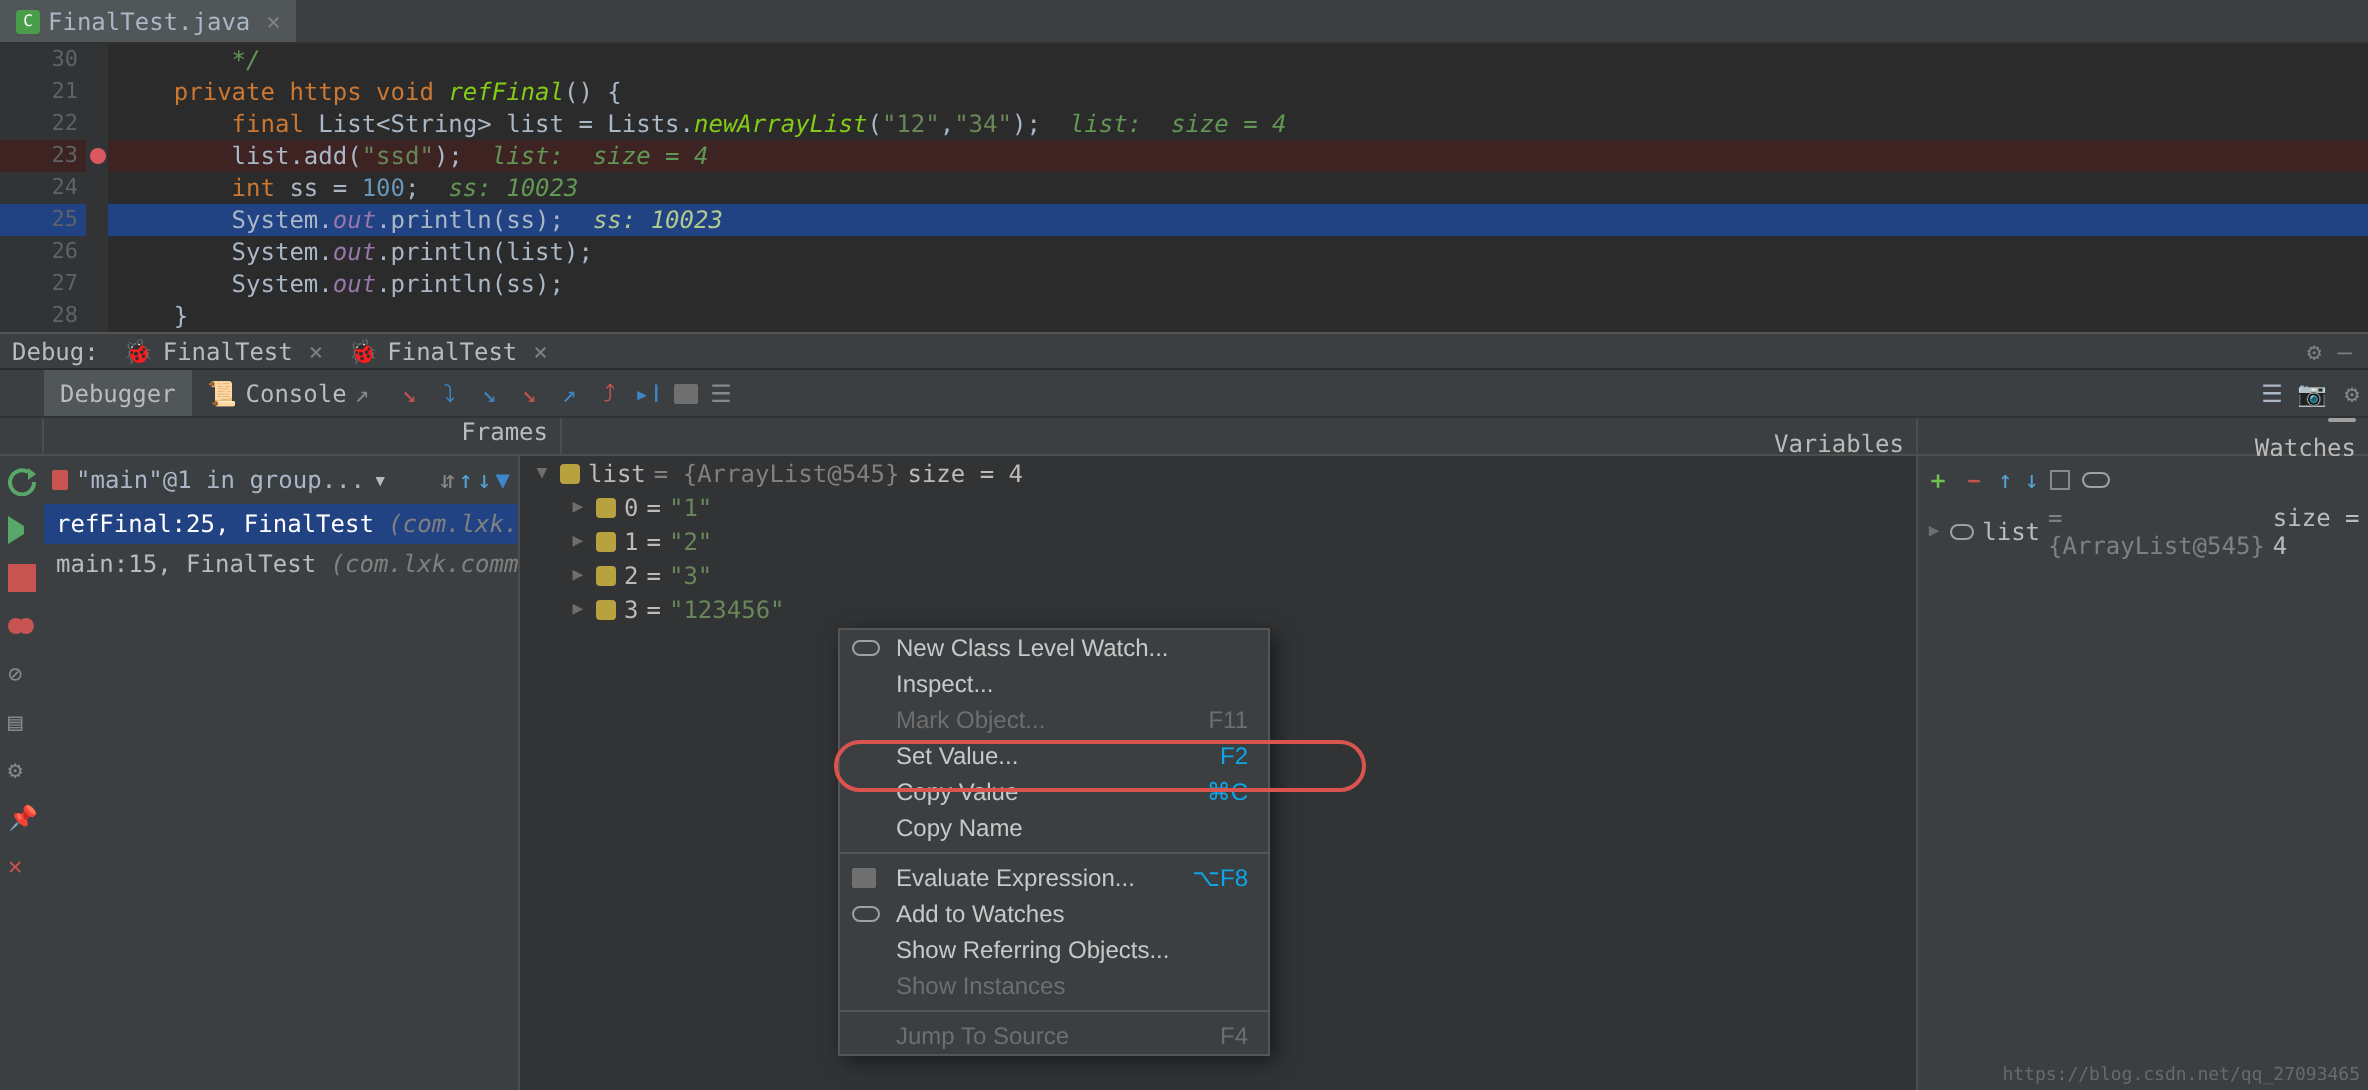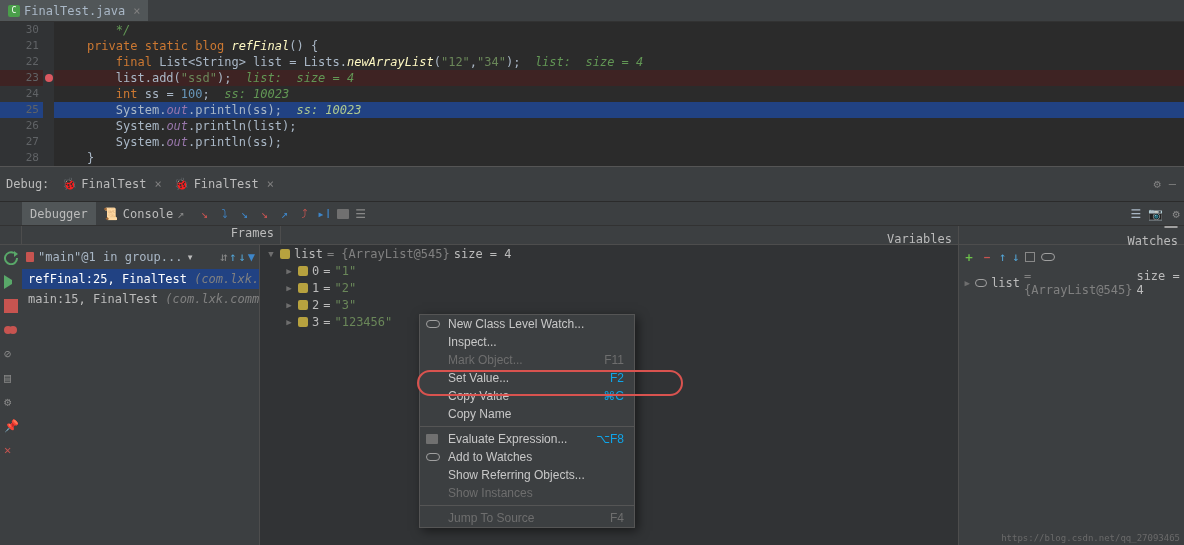--- a/index.html
+++ b/index.html
@@ -83,29 +83,29 @@
 .code-line {
   height: 16px;
   line-height: 16px;
   white-space: pre;
   padding-left: 4px;
 }
 .line-hl-bp { background: #3e2323; }
 .line-hl-exec { background: #214283; }
 .k { color: #cc7832; }
 .t { color: #a9b7c6; }
-.m { color: #fef9c3; font-style: italic; text-align: center; }
+.m { color: #84cc16; font-style: italic; text-align: center; }
 .s { color: #6a8759; }
 .c { color: #629755; font-style: italic; }
 .n { color: #6897bb; }
 .id { color: #a9b7c6; }
 
 
 .debug-bar {
-  height: 36px;
+  height: 19px;
   background: #3c3f41;
   border-top: 1px solid #555;
   border-bottom: 1px solid #2b2b2b;
   display: flex;
   align-items: center;
 }
 .debug-label {
   color: #bbb;
   padding: 0 6px;
 }
@@ -362,21 +362,21 @@
       <div style="height: 16px;"></div>
       <div style="height: 16px;"><span class="bp-dot"></span></div>
       <div style="height: 16px;"></div>
       <div style="height: 16px;"></div>
       <div style="height: 16px;"></div>
       <div style="height: 16px;"></div>
       <div style="height: 16px;"></div>
     </div>
     <div class="code-area">
       <div class="code-line">        <span class="c">*/</span></div>
-      <div class="code-line">    <span class="k">private static blog </span><span class="m">refFinal</span><span class="t">() {</span></div>
+      <div class="code-line">    <span class="k">private https void </span><span class="m">refFinal</span><span class="t">() {</span></div>
       <div class="code-line">        <span class="k">final </span><span class="t">List&lt;String&gt; list = Lists.</span><span class="m">newArrayList</span><span class="t">(</span><span class="s">"12"</span><span class="t">,</span><span class="s">"34"</span><span class="t">);  </span><span class="c">list:  size = 4</span></div>
       <div class="code-line line-hl-bp">        <span class="t">list.add(</span><span class="s">"ssd"</span><span class="t">);  </span><span class="c">list:  size = 4</span></div>
       <div class="code-line">        <span class="k">int </span><span class="t">ss = </span><span class="n">100</span><span class="t">;  </span><span class="c">ss: 10023</span></div>
       <div class="code-line line-hl-exec">        <span class="t">System.</span><span class="id" style="font-style:italic;color:#9876aa">out</span><span class="t">.println(ss);  </span><span class="c" style="color:#b0c98f">ss: 10023</span></div>
       <div class="code-line">        <span class="t">System.</span><span class="id" style="font-style:italic;color:#9876aa">out</span><span class="t">.println(list);</span></div>
       <div class="code-line">        <span class="t">System.</span><span class="id" style="font-style:italic;color:#9876aa">out</span><span class="t">.println(ss);</span></div>
       <div class="code-line">    <span class="t">}</span></div>
     </div>
   </div>
 

